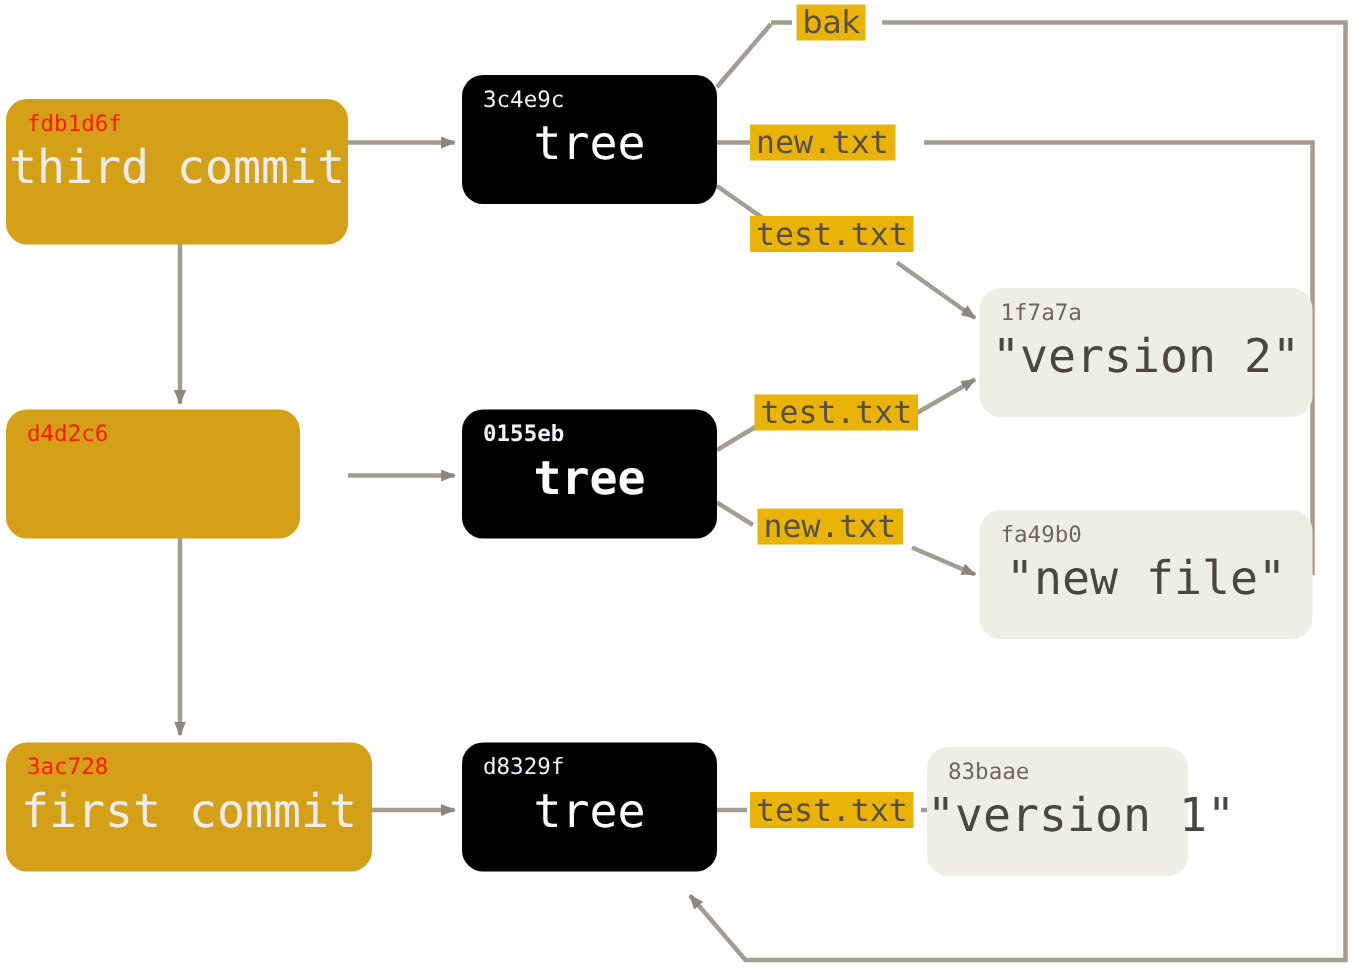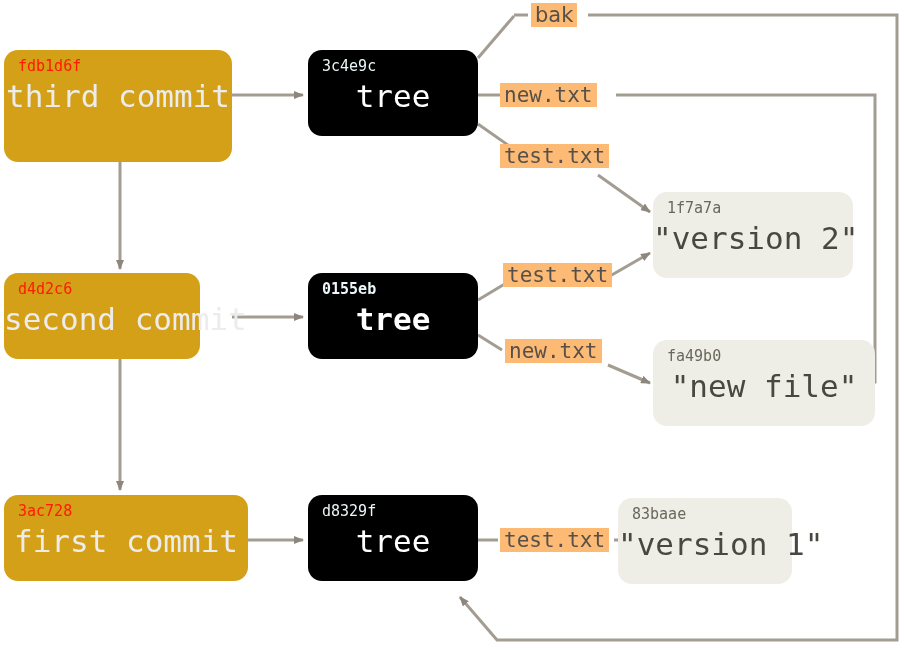--- a/index.html
+++ b/index.html
@@ -76,21 +76,21 @@
     color: #6b675c;
   }
   .blob .title {
     color: #4a4740;
   }
   .edge-label {
     position: absolute;
     font-family: "DejaVu Sans Mono", monospace;
     font-size: 21px;
     color: #55514a;
-    background: #fdba74;
+    background: #eab308;
     white-space: nowrap;
     padding: 0 4px;
     line-height: 24px;
   }
   .edge-label.sans {
     font-family: "DejaVu Sans", sans-serif;
     font-size: 21px;
   }
 </style>
 </head>
@@ -125,28 +125,27 @@
     <line x1="478" y1="300" x2="508" y2="282" stroke="#a39c91" stroke-width="3"></line>
     <line x1="610" y1="276" x2="650" y2="253" stroke="#a39c91" stroke-width="3" marker-end="url(#arrow)"></line>
 
     <line x1="478" y1="335" x2="502" y2="350" stroke="#a39c91" stroke-width="3"></line>
     <line x1="608" y1="365" x2="650" y2="383" stroke="#a39c91" stroke-width="3" marker-end="url(#arrow)"></line>
 
     <line x1="478" y1="540" x2="498" y2="540" stroke="#a39c91" stroke-width="3"></line>
     <line x1="614" y1="540" x2="650" y2="540" stroke="#a39c91" stroke-width="3" marker-end="url(#arrow)"></line>
   </svg>
 
-  <div class="node commit" style="left:4px; top:50px; width:228px; height:112px;">
+  <div class="node commit" style="left:4px; top:66px; width:228px; height:97px;">
     <span class="hash">fdb1d6f</span>
     <span class="title">third commit</span>
   </div>
 
   <div class="node commit" style="left:4px; top:273px; width:196px; height:86px;">
     <span class="hash">d4d2c6</span>
-    <span class="title">second commit</span>
   </div>
 
   <div class="node commit" style="left:4px; top:495px; width:244px; height:86px;">
     <span class="hash">3ac728</span>
     <span class="title">first commit</span>
   </div>
 
   <div class="node tree" style="left:308px; top:50px; width:170px; height:86px;">
     <span class="hash">3c4e9c</span>
     <span class="title">tree</span>
@@ -155,21 +154,21 @@
   <div class="node tree" style="left:308px; top:273px; width:170px; height:86px;font-weight:bold;">
     <span class="hash">0155eb</span>
     <span class="title">tree</span>
   </div>
 
   <div class="node tree" style="left:308px; top:495px; width:170px; height:86px;">
     <span class="hash">d8329f</span>
     <span class="title">tree</span>
   </div>
 
-  <div class="node blob" style="left:653px; top:192px; width:200px; height:86px;padding-left:36px;">
+  <div class="node blob" style="left:653px; top:192px; width:222px; height:86px;padding-left:36px;">
     <span class="hash">1f7a7a</span>
     <span class="title">"version 2"</span>
   </div>
 
   <div class="node blob" style="left:653px; top:340px; width:222px; height:86px;">
     <span class="hash">fa49b0</span>
     <span class="title">"new file"</span>
   </div>
 
   <div class="node blob" style="left:618px; top:498px; width:174px; height:86px;">

